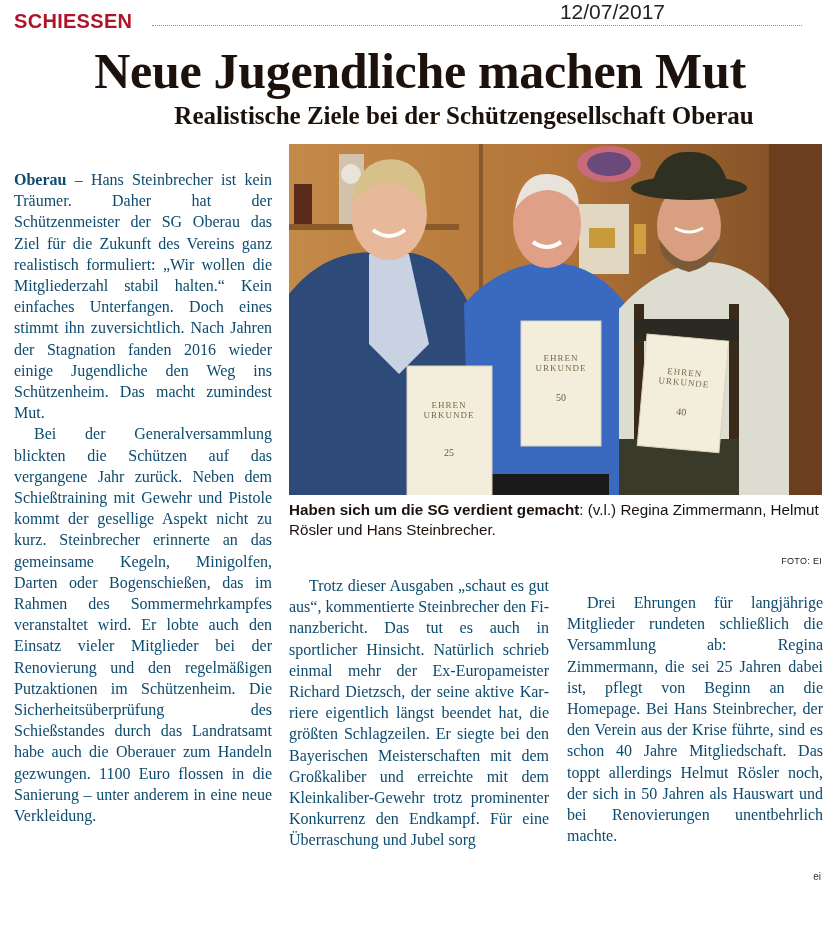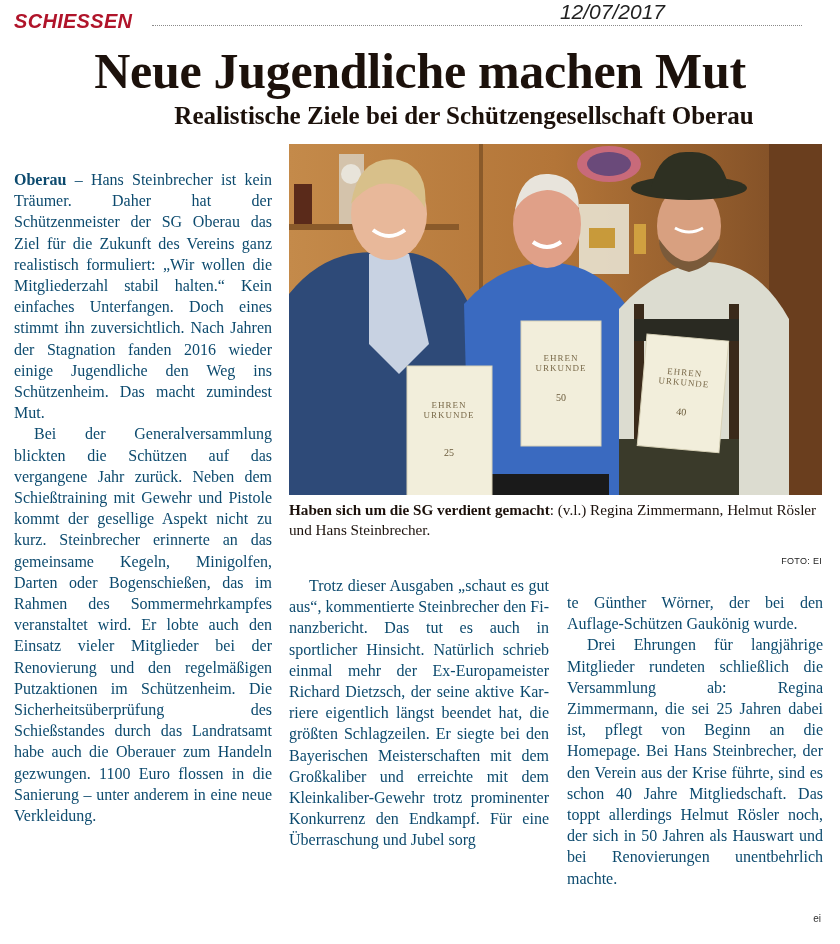--- a/index.html
+++ b/index.html
@@ -1,21 +1,21 @@
 <!DOCTYPE html>
 <html><head>
 <meta charset="utf-8">
 <style>
   html, body { margin: 0; padding: 0; }
   body {
     width: 840px; height: 944px; background: #ffffff; position: relative; overflow: hidden;
     color: #1e140e;
     font-family: "Liberation Serif", "DejaVu Serif", serif;
   }
-  .topbar { position: absolute; left: 0; top: 0; width: 679px; height: 36px; font-style: italic; }
+  .topbar { position: absolute; left: 0; top: 0; width: 679px; height: 36px; }
   .section-label {
     position: absolute; left: 14px; top: 10px;
     font-family: "Liberation Sans", "DejaVu Sans", sans-serif;
     font-weight: bold; font-size: 20px; color: #b0142a; letter-spacing: 0.3px;
   }
   .dotline {
     position: absolute; left: 152px; top: 25px; width: 650px; height: 0;
     border-top: 1.5px dotted #8a8a8a;
   }
   .date {
@@ -43,31 +43,31 @@
   .col2 { left: 289px; top: 549px; width: 260px; }
   .col3 { left: 567px; top: 566px; width: 256px; }
   .dateline { font-weight: bold; }
   .photo {
     position: absolute; left: 289px; top: 144px; width: 533px; height: 351px;
     overflow: hidden; background: #b07a3c;
   }
   .photo svg { display: block; }
   .caption {
     position: absolute; left: 289px; top: 500px; width: 534px;
-    font-family: Liberation Serif, serif;
+    font-family: Liberation Sans, sans-serif;
     font-size: 15.2px; line-height: 20px; color: #1c110b;
   }
   .caption b { font-weight: bold; }
   .credit {
     position: absolute; right: 18px; top: 556px;
     font-family: "Liberation Sans", "DejaVu Sans", sans-serif;
     font-size: 9px; letter-spacing: 0.3px; color: #222;
   }
   .sig {
-    position: absolute; right: 19px; top: 913px;
+    position: absolute; right: 19px; top: 871px;
     font-family: "Liberation Sans", "DejaVu Sans", sans-serif;
     font-size: 10px; color: #333;
   }
   .cert-text { font-family: "Liberation Serif", "DejaVu Serif", serif; }
 </style>
 </head>
 <body>
 
 <div class="topbar">
   <div class="section-label">SCHIESSEN</div>
@@ -151,17 +151,16 @@
 </div>
 
 <div class="caption"><b>Haben sich um die SG verdient gemacht</b><span>: (v.l.) Regina Zimmer­mann, Helmut Rösler und Hans Steinbrecher.</span></div>
 <div class="credit">FOTO: EI</div>
 
 <div class="col col2">
   <p class="indent">Trotz dieser Ausgaben „schaut es gut aus“, kommen­tierte Steinbrecher den Fi­nanzbericht. Das tut es auch in sportlicher Hinsicht. Natür­lich schrieb einmal mehr der Ex-Europameister Richard Dietzsch, der seine aktive Kar­riere eigentlich längst beendet hat, die größten Schlagzeilen. Er siegte bei den Bayerischen Meisterschaften mit dem Großkaliber und erreichte mit dem Kleinkaliber-Gewehr trotz prominenter Konkur­renz den Endkampf. Für eine Überraschung und Jubel sorg­</p>
 </div>
 
 <div class="col col3">
-  <p>te Günther Wörner, der bei den Auflage-Schützen Gau­könig wurde.</p>
   <p class="indent">Drei Ehrungen für langjäh­rige Mitglieder rundeten schließlich die Versammlung ab: Regina Zimmermann, die sei 25 Jahren dabei ist, pflegt von Beginn an die Homepage. Bei Hans Steinbrecher, der den Verein aus der Krise führ­te, sind es schon 40 Jahre Mit­gliedschaft. Das toppt aller­dings Helmut Rösler noch, der sich in 50 Jahren als Hauswart und bei Renovierungen unent­behrlich machte.</p>
 </div>
 
 <div class="sig">ei</div>
 
 </body></html>

